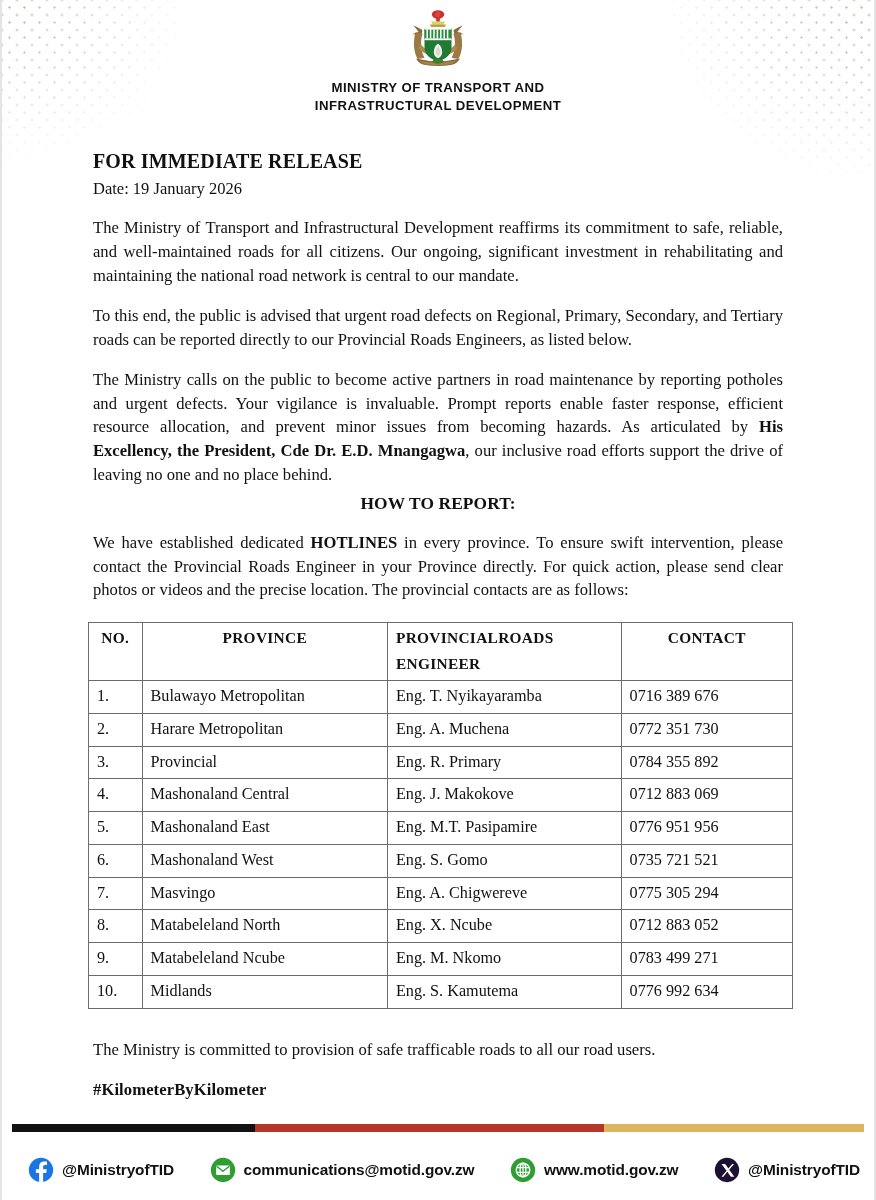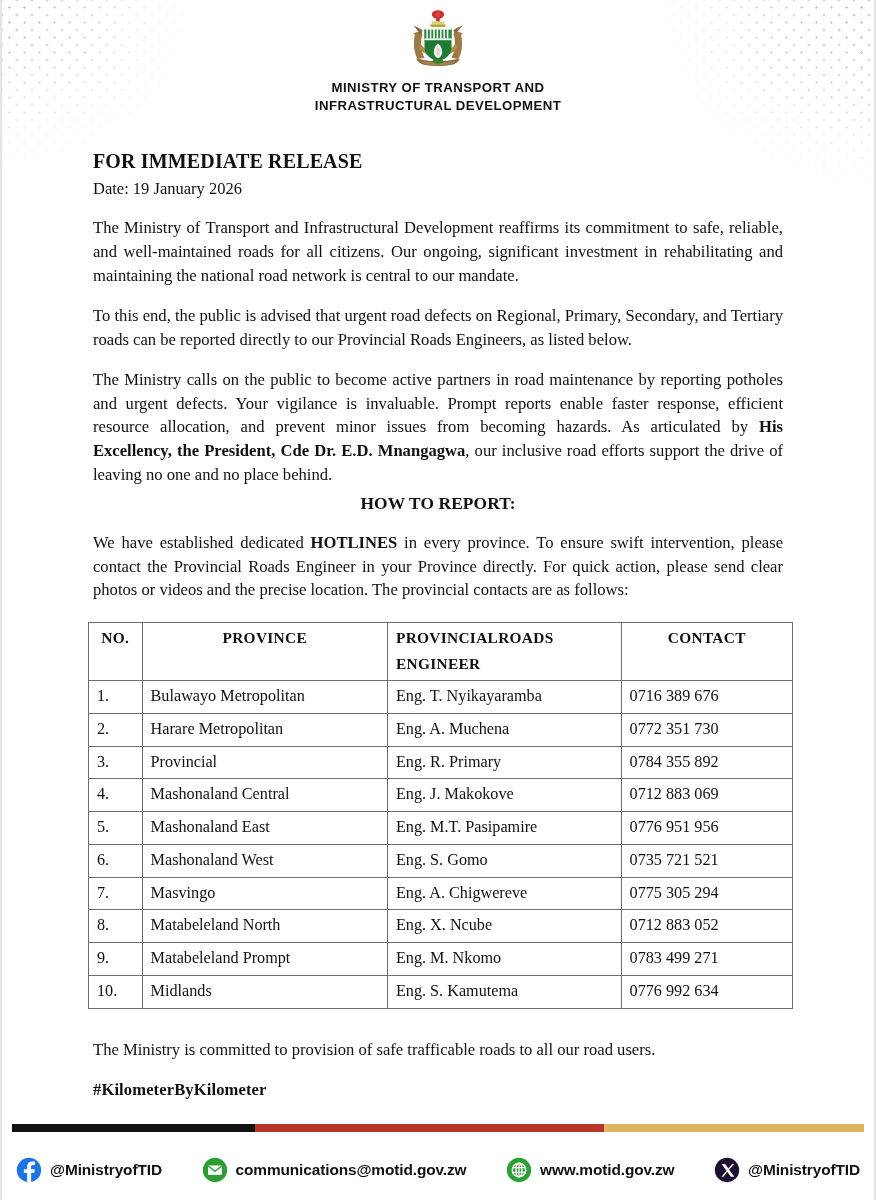--- a/index.html
+++ b/index.html
@@ -185,21 +185,21 @@
     z-index: 3;
   }
   #colorbar span { display: block; height: 100%; }
   .seg-black { flex: 0 0 28.5%; }
   .seg-red   { flex: 0 0 41%; }
   .seg-gold  { flex: 1 1 auto; }
 
   
   #footer {
     position: absolute;
-    left: 0;
+    left: 12px;
     right: 0;
     bottom: 0;
     height: 56px;
     display: flex;
     align-items: center;
     justify-content: space-between;
     padding: 0 14px 4px 14px;
     background: #ffffff;
     z-index: 3;
   }
@@ -345,21 +345,21 @@
             <td class="c-contact">0775 305 294</td>
           </tr>
           <tr>
             <td class="c-no">8.</td>
             <td class="c-prov">Matabeleland North</td>
             <td class="c-eng">Eng. X. Ncube</td>
             <td class="c-contact">0712 883 052</td>
           </tr>
           <tr>
             <td class="c-no">9.</td>
-            <td class="c-prov">Matabeleland Prompt</td>
+            <td class="c-prov">Matabeleland Ncube</td>
             <td class="c-eng">Eng. M. Nkomo</td>
             <td class="c-contact">0783 499 271</td>
           </tr>
           <tr>
             <td class="c-no">10.</td>
             <td class="c-prov">Midlands</td>
             <td class="c-eng">Eng. S. Kamutema</td>
             <td class="c-contact">0776 992 634</td>
           </tr>
         </tbody>

